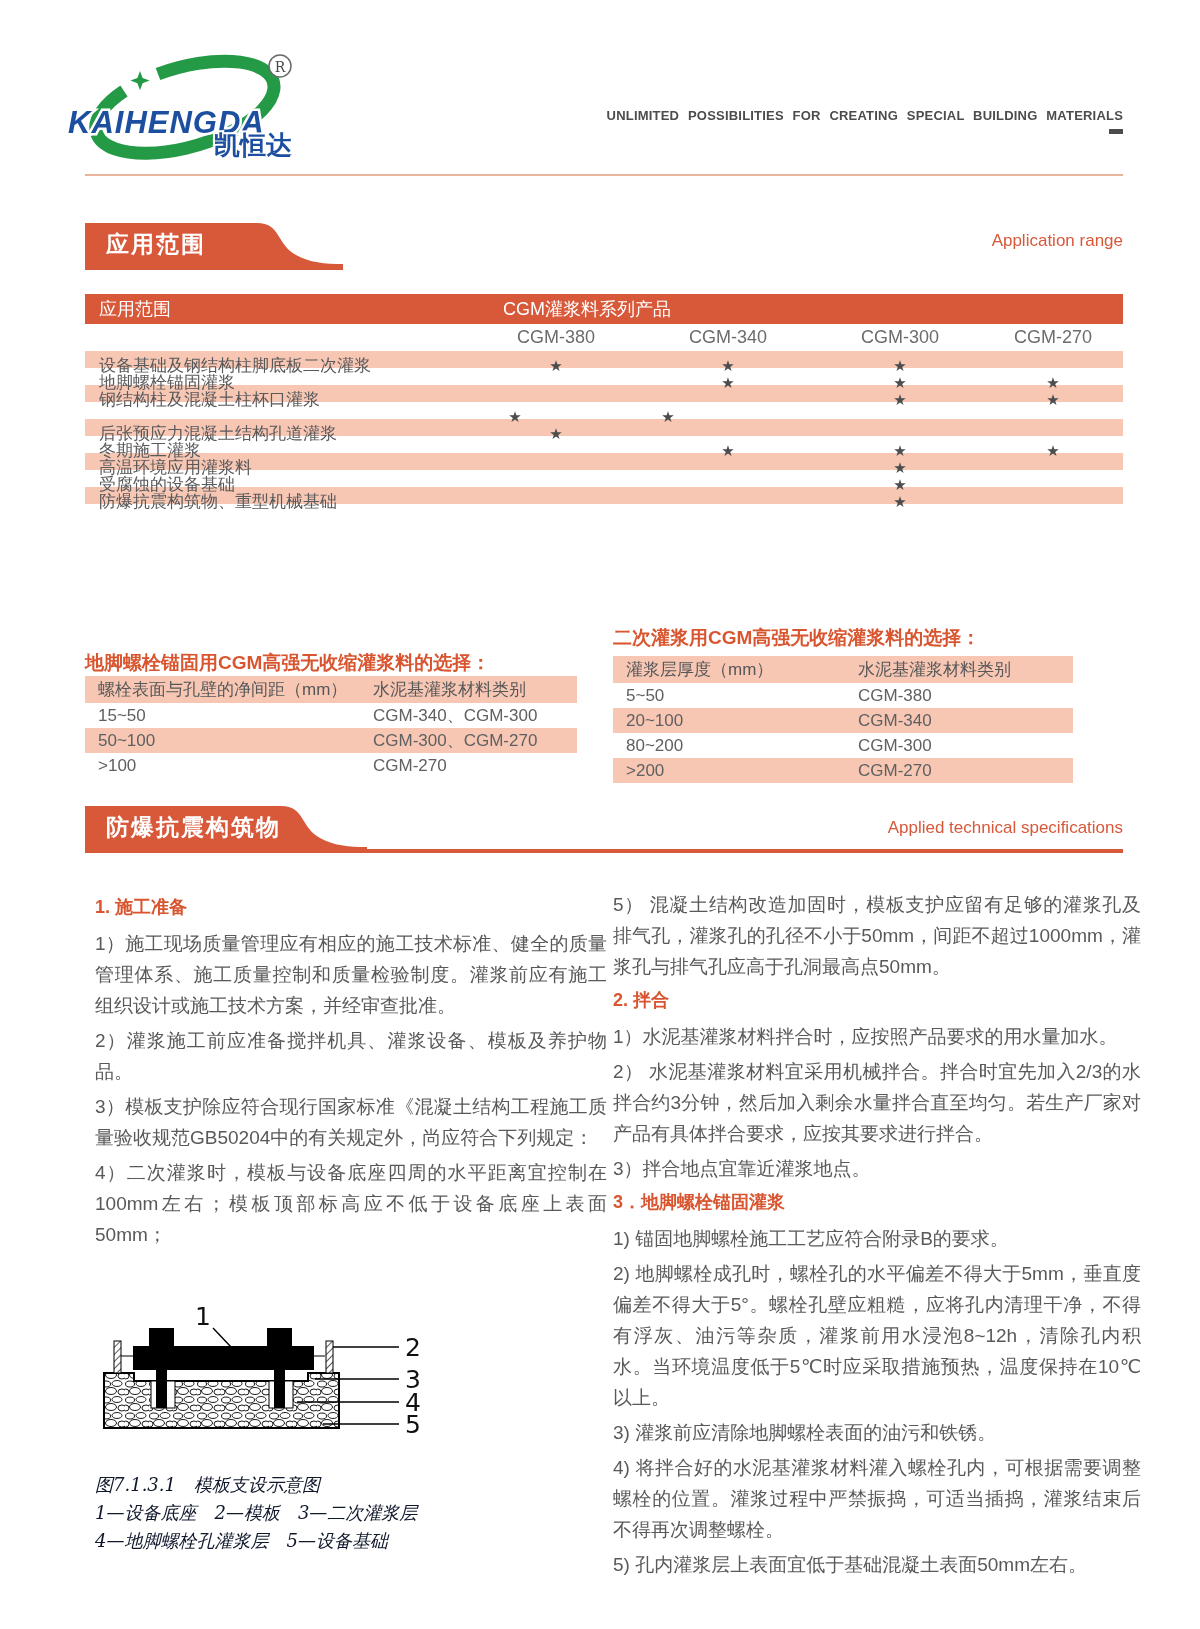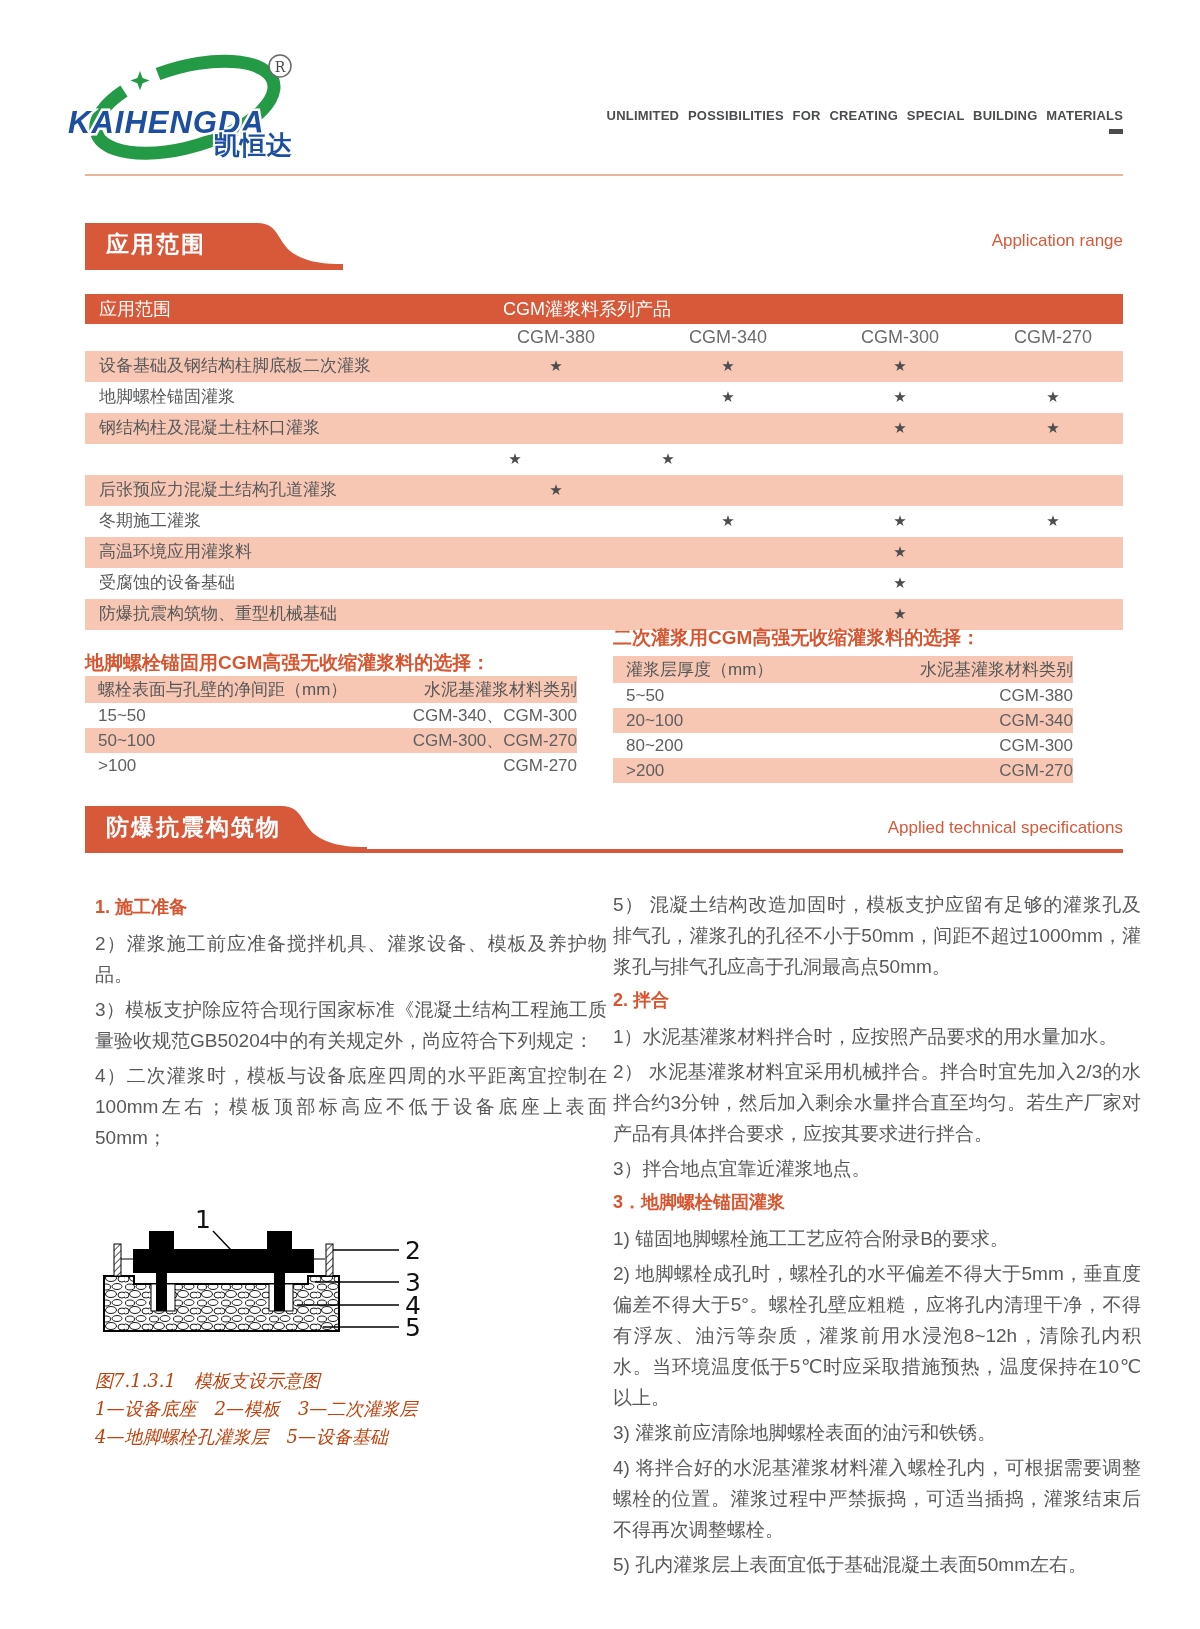--- a/index.html
+++ b/index.html
@@ -20,49 +20,49 @@
   .banner-title{position:absolute;left:21px;top:6px;font-size:23px;font-weight:bold;color:#fff;letter-spacing:2px;}
   .sec-en{position:absolute;right:77px;font-size:17px;color:#d8583a;}
   .sec-en1{top:231px;} .sec-en2{top:818px;}
 
   
   .mtable{position:absolute;left:85px;top:294px;width:1038px;color:#58595b;}
   .mhead{position:relative;height:30px;background:#d8583a;color:#fff;font-size:18px;line-height:30px;}
   .mhead .h-left{padding-left:14px;}
   .mhead .h-right{position:absolute;left:418px;top:0;}
   .msub{display:flex;height:27px;line-height:27px;color:#6b6c6e;font-size:18px;}
-  .mrow{display:flex;height:31px;line-height:29px;font-size:17px;}
+  .mrow{display:flex;height:17px;line-height:29px;font-size:17px;}
   .mrows .mrow:nth-child(odd){background:#f7c7b4;}
   .mlabel{width:385px;padding-left:14px;box-sizing:border-box;white-space:nowrap;}
   .mcell{width:172px;text-align:center;}
   .mcell.c4{width:134px;}
   .mrow .mcell{font-size:15px;color:#4c4d4f;}
 
   
   .stitle{position:absolute;font-size:19px;font-weight:bold;color:#d8552f;white-space:nowrap;}
   .stitle-left{left:85px;top:650px;} .stitle-right{left:613px;top:625px;}
   .stable{position:absolute;font-size:17px;color:#5f6062;}
   .stable-left{left:85px;top:676px;width:492px;}
   .stable-right{left:613px;top:656px;width:460px;}
-  .srow{display:flex;height:25px;line-height:25px;justify-content:space-between;}
+  .srow{display:flex;height:25px;line-height:25px;}
   .srow.shead{background:#f7c7b4;height:27px;line-height:27px;color:#565758;}
   .stable .srow:nth-child(odd):not(.shead){background:#f7c7b4;}
   .sc1{padding-left:13px;box-sizing:border-box;white-space:nowrap;}
   .stable-left .sc1{width:288px;} .stable-right .sc1{width:245px;}
 
   
   .col{position:absolute;top:889px;font-size:19px;line-height:31px;color:#58595b;text-align:justify;}
   .col-left{left:95px;width:512px;}
   .col-right{left:613px;width:528px;}
   .col h3{font-size:18px;color:#d8552f;margin:4px 0 7px;line-height:28px;text-align:left;}
   .col p{margin:0 0 4px;}
 
   .fig{margin:14px 0 0 6px;}
-  .caption{margin-top:12px;font-family:"DejaVu Serif","Liberation Serif",serif;font-style:italic;
-           font-size:18px;line-height:28px;color:#c2410c;}
+  .caption{margin-top:19px;font-family:"DejaVu Serif","Liberation Serif",serif;font-style:italic;
+           font-size:18px;line-height:28px;color:#0f172a;}
 </style>
 </head>
 <body>
 
 <div class="page">
 
   <svg class="logo-svg" width="250" height="130" viewBox="0 0 250 130">
     <path d="M96,36 A92 40 -16 1 1 62,53" fill="none" stroke="#249a47" stroke-width="13"></path>
     <path d="M78 33 l2.6 7 7 2.6 -7 2.6 -2.6 7 -2.6 -7 -7 -2.6 7 -2.6 Z" fill="#249a47"></path>
     <text x="6" y="95" font-size="31" font-weight="bold" font-style="italic" letter-spacing="1" fill="#1d4fa0" stroke="#ffffff" stroke-width="5" paint-order="stroke" font-family="Liberation Sans, sans-serif">KAIHENGDA</text>
@@ -209,20 +209,21 @@
     <svg width="1038" height="50" viewBox="0 0 1038 50">
       <path fill="#d8583a" d="M0 0 H196 C220 0 215 21 235 32 C248 39.5 264 41 282 41 L282 47 H0 Z"></path>
       <rect x="280" y="43" width="758" height="4" fill="#d8583a"></rect>
     </svg>
     <div class="banner-title">防爆抗震构筑物</div>
   </div>
   <div class="sec-en sec-en2">Applied technical specifications</div>
 
   <div class="col col-left">
     <h3>1. 施工准备</h3>
+    <p>1）施工现场质量管理应有相应的施工技术标准、健全的质量管理体系、施工质量控制和质量检验制度。灌浆前应有施工组织设计或施工技术方案，并经审查批准。</p>
     <p>2）灌浆施工前应准备搅拌机具、灌浆设备、模板及养护物品。</p>
     <p>3）模板支护除应符合现行国家标准《混凝土结构工程施工质量验收规范GB50204中的有关规定外，尚应符合下列规定：</p>
     <p>4）二次灌浆时，模板与设备底座四周的水平距离宜控制在100mm左右；模板顶部标高应不低于设备底座上表面50mm；</p>
 
     <svg class="fig" width="330" height="175" viewBox="0 0 330 175">
       <defs>
         <pattern id="st" width="24" height="16" patternUnits="userSpaceOnUse">
           <rect width="24" height="16" fill="#fff"></rect>
           <ellipse cx="5" cy="4" rx="4.5" ry="3" fill="#fff" stroke="#000" stroke-width="0.9"></ellipse>
           <ellipse cx="16" cy="3.5" rx="5" ry="3" fill="#fff" stroke="#000" stroke-width="0.9"></ellipse>

